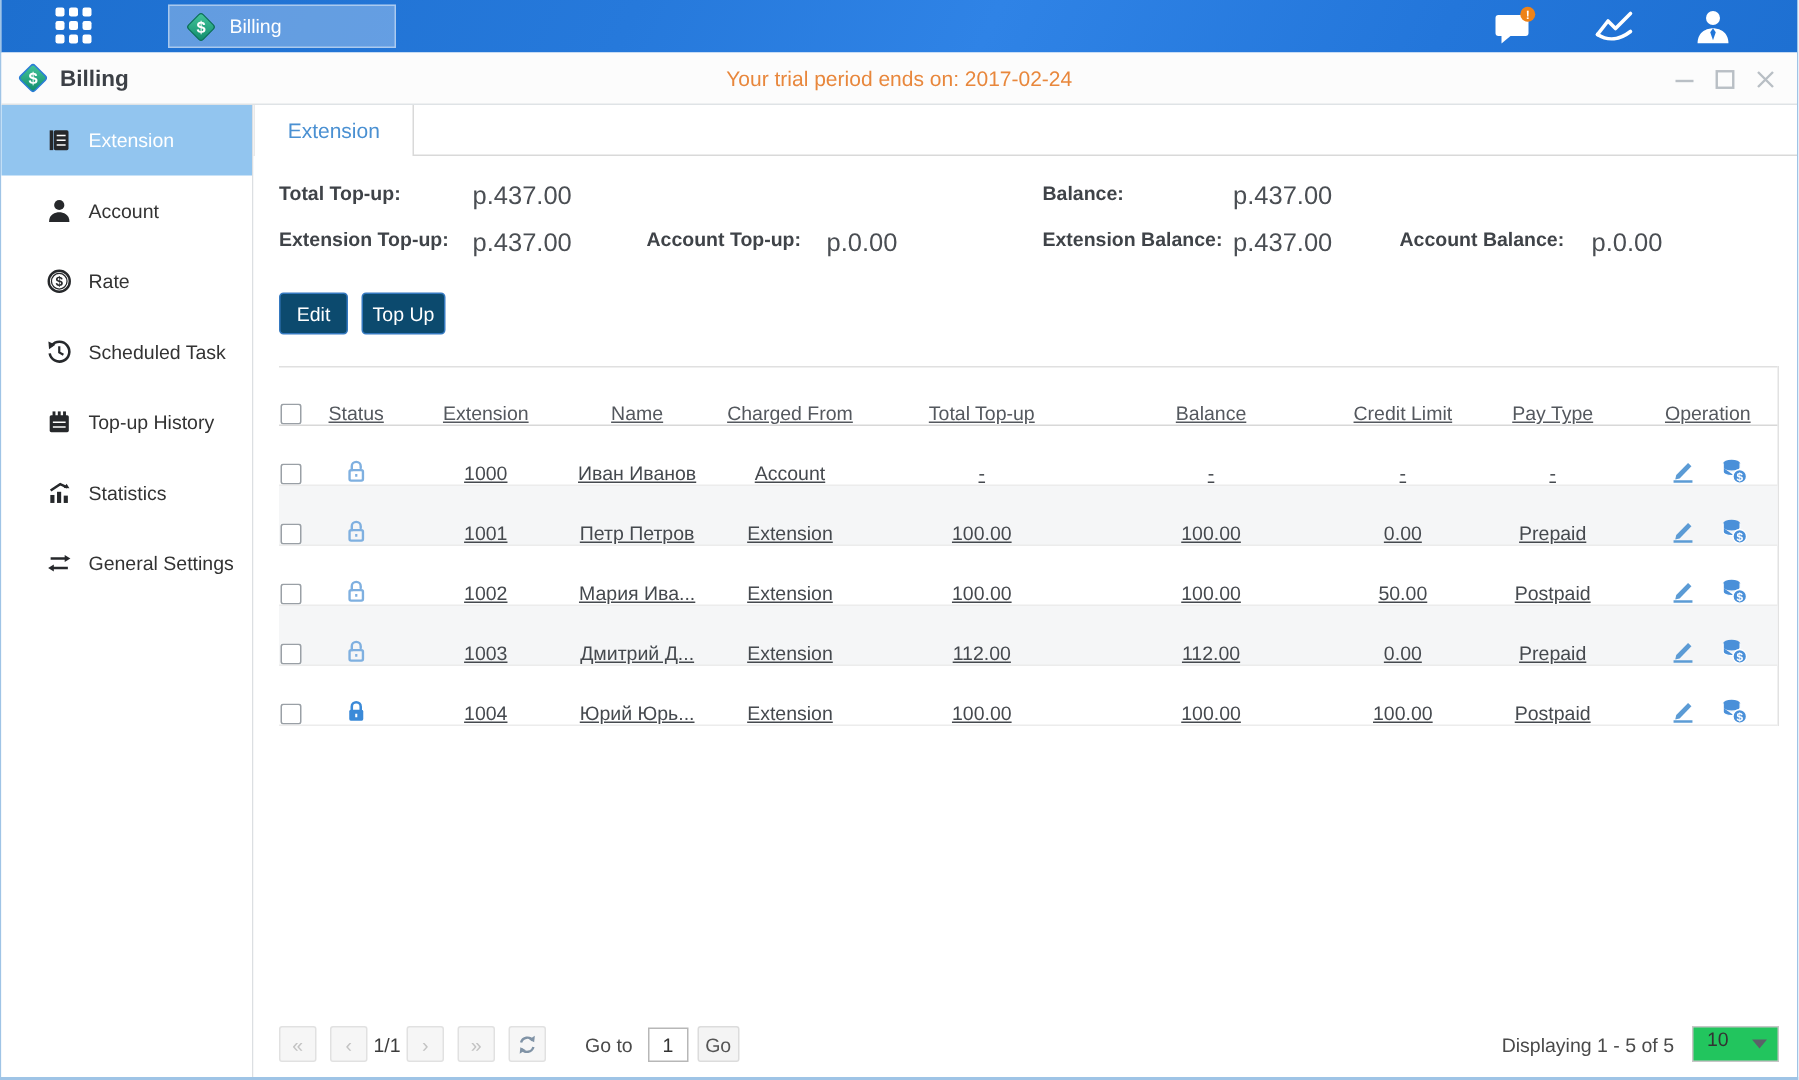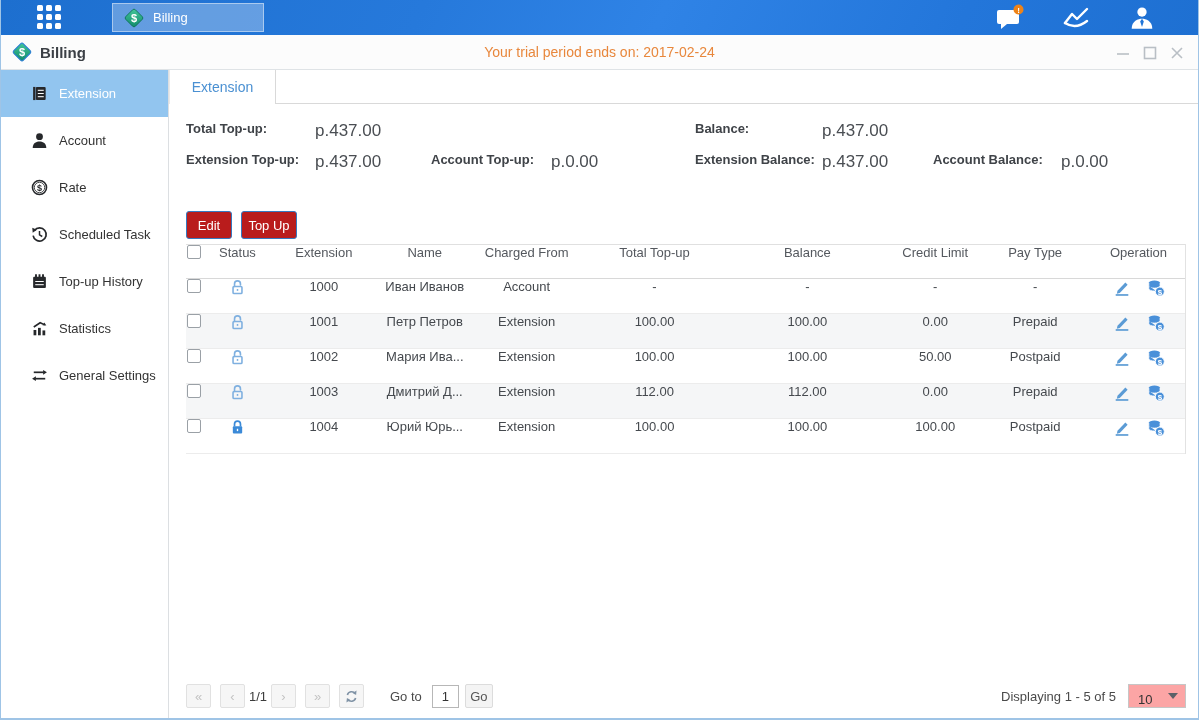--- a/index.html
+++ b/index.html
@@ -45,26 +45,26 @@
   .tabstrip { height:34px; border-bottom:1px solid #d9d9d9; display:flex; }
   .tab { width:107px; height:34px; background:#fff; border-left:1px solid #e9e9e9; border-right:1px solid #d9d9d9;
          margin-bottom:-1px; display:flex; align-items:center; justify-content:center;
          color:#4a90d2; font-size:14px; cursor:pointer; }
 
   
   .sum-label { position:absolute; font-size:13px; font-weight:bold; color:#3f4348; }
   .sum-value { position:absolute; font-size:17px; color:#4a4e53; }
 
   
-  .btn-blue { position:absolute; height:28px; background:#b91c1c; border:1px solid #3579c0; border-radius:3px;
-              color:#fff; font-size:13px; display:flex; align-items:center; justify-content:center; cursor:pointer;margin-top:16px; }
+  .btn-blue { position:absolute; height:28px; background:#0c4a6e; border:1px solid #3579c0; border-radius:3px;
+              color:#fff; font-size:13px; display:flex; align-items:center; justify-content:center; cursor:pointer; }
 
   
   .tablewrap { position:absolute; left:17px; top:174px; width:1000px; border-right:1px solid #e2e2e2; }
-  .trow { display:flex; height:35px; align-items:flex-start; border-bottom:1px solid #ececec; font-size:13px; color:#45494e; }
+  .trow { display:flex; height:40px; align-items:flex-end; border-bottom:1px solid #ececec; font-size:13px; color:#45494e;text-decoration:underline; }
   .trow.head { border-top:1px solid #e0e0e0; border-bottom:1px solid #d8d8d8; color:#54585e; }
   .trow.alt { background:#f5f6f7; }
   .tcell { display:flex; align-items:center; justify-content:center; overflow:hidden; white-space:nowrap; }
   .cw0{width:24px;justify-content:flex-start;padding-left:1px;}
   .cw1{width:55px;} .cw2{width:118px;} .cw3{width:84px;} .cw4{width:120px;} .cw5{width:136px;}
   .cw6{width:170px;} .cw7{width:86px;} .cw8{width:114px;} .cw9{width:93px;gap:16px;}
   .cbx { width:14px; height:14px; border:1px solid #9aa0a6; border-radius:2px; background:#fff; cursor:pointer; }
   .op-ico { width:18px; height:18px; cursor:pointer; }
 
   
@@ -73,21 +73,21 @@
             display:flex; align-items:center; justify-content:center; color:#c3c3c3; font-size:13px; cursor:pointer; }
   .pg-btn + .pg-btn { margin-left:9px; }
   .pg-ind { margin:0 1px; font-size:13px; color:#3c3c3c; width:24px; text-align:center; }
   .goto-lbl { margin-left:26px; font-size:13px; color:#4a4a4a; }
   .goto-inp { margin-left:10px; width:27px; height:23px; border:1px solid #b7b7b7; text-align:center;
               font-size:13px; color:#333; font-family:inherit; }
   .go-btn { margin-left:6px; width:28px; height:24px; background:#f4f4f4; border:1px solid #dcdcdc; border-radius:2px;
             font-size:13px; color:#555; display:flex; align-items:center; justify-content:center; cursor:pointer; }
   .pg-right { margin-left:auto; display:flex; align-items:center; gap:12px; }
   .disp-txt { font-size:13px; color:#4a4a4a; }
-  .pg-select { width:58px; height:24px; border:1px solid #c6c6c6; background:#fca5a5; display:flex; align-items:flex-end;
+  .pg-select { width:58px; height:24px; border:1px solid #c6c6c6; background:#22c55e; display:flex; align-items:flex-start;
                padding-left:9px; font-size:13px; color:#333; position:relative; cursor:pointer; }
   .pg-select .tri { position:absolute; right:7px; top:8px; width:0; height:0;
                     border-left:5px solid transparent; border-right:5px solid transparent; border-top:6px solid #5b6168; }
 </style>
 </head>
 <body>
 
 <div class="window">
 
   <div class="topbar">

